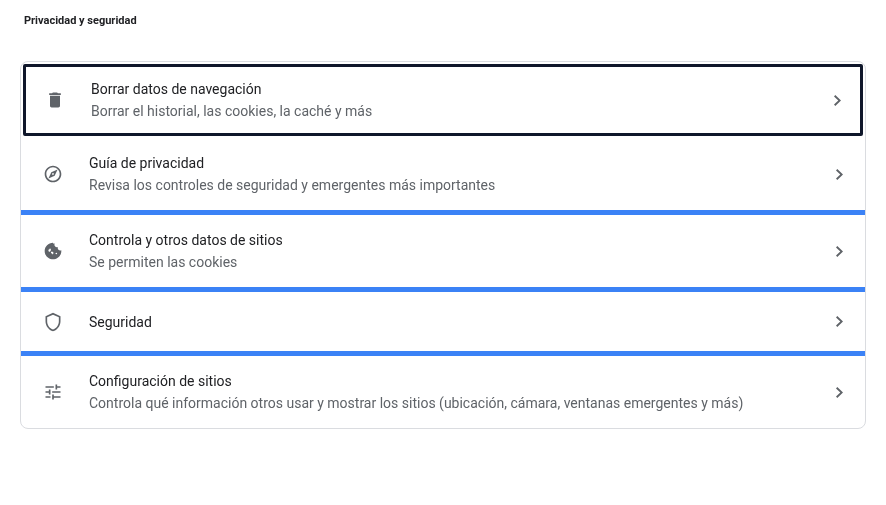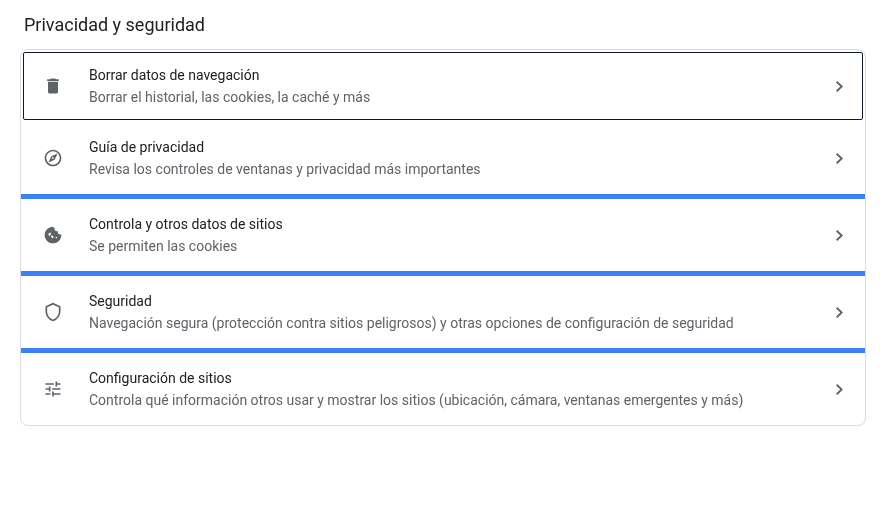--- a/index.html
+++ b/index.html
@@ -8,24 +8,24 @@
       box-sizing: border-box;
     }
     body {
       font-family: 'Segoe UI', Roboto, Arial, sans-serif;
       background: #fff;
       width: 886px;
       height: 505px;
       padding: 14px 20px 0 20px;
     }
     .section-title {
-      font-size: 18px;
+      font-size: 11px;
       color: #202124;
-      font-weight: 400;
-      margin-bottom: 14px;
+      font-weight: 700;
+      margin-bottom: 34px;
       padding-left: 4px;
     }
     .card {
       background: #fff;
       border: 1px solid #dadce0;
       border-radius: 8px;
       overflow: hidden;
     }
     .row {
       display: flex;
@@ -33,21 +33,21 @@
       padding: 14px 20px 14px 12px;
       border-bottom: 5px solid #3b82f6;
       cursor: pointer;
       min-height: 64px;
     }
     .row:last-child {
       border-bottom: none;
       align-items: center;
     }
     .row.highlighted {
-      border: 1px solid #0f172a;
+      border: 3px solid #0f172a;
       border-radius: 2px;
       margin: 2px;
       padding: 11px 17px 11px 9px;
     }
     .icon-slot {
       width: 40px;
       min-width: 40px;
       display: flex;
       align-items: center;
       justify-content: center;
@@ -114,21 +114,21 @@
   </div>
 
   <div class="row">
     <div class="icon-slot">
       <svg viewBox="0 0 24 24">
           <path d="M12 2C6.48 2 2 6.48 2 12s4.48 10 10 10 10-4.48 10-10S17.52 2 12 2zm0 18c-4.41 0-8-3.59-8-8s3.59-8 8-8 8 3.59 8 8-3.59 8-8 8zM6.5 17.5l7.51-3.49L17.5 6.5 9.99 9.99 6.5 17.5zM12 10.9c.61 0 1.1.49 1.1 1.1s-.49 1.1-1.1 1.1-1.1-.49-1.1-1.1.49-1.1 1.1-1.1z"></path>
         </svg>
     </div>
     <div class="text-block">
       <div class="row-title">Guía de privacidad</div>
-      <div class="row-desc">Revisa los controles de ventanas y privacidad más importantes</div>
+      <div class="row-desc">Revisa los controles de seguridad y emergentes más importantes</div>
     </div>
     <div class="arrow">
       <svg viewBox="0 0 7 11">
           <path d="M0 9.6L1.3 11 7 5.5 1.3 0 0 1.4 4.3 5.5z"></path>
         </svg>
     </div>
   </div>
 
   <div class="row">
     <div class="icon-slot">
@@ -149,21 +149,20 @@
 
   <div class="row">
     <div class="icon-slot">
       <svg viewBox="0 0 24 24">
           <path d="M12 1L3 5v6c0 5.55 3.84 10.74 9 12 5.16-1.26 9-6.45 9-12V5l-9-4zm0 2.18l7 3.12v4.7c0 4.52-2.98 8.69-7 9.93V3.18zM5 9.99V6.3l7-3.12v17.75C7.98 19.69 5 15.51 5 11V9.99z" fill="none" stroke="#5f6368" stroke-width="0"></path>
           <path d="M12 1L3 5v6c0 5.55 3.84 10.74 9 12 5.16-1.26 9-6.45 9-12V5l-9-4zm7 10c0 4.52-2.98 8.69-7 9.93C7.98 19.69 5 15.52 5 11V6.3l7-3.11 7 3.11V11z"></path>
         </svg>
     </div>
     <div class="text-block">
       <div class="row-title">Seguridad</div>
-      <div class="row-desc">Navegación segura (protección contra sitios peligrosos) y otras opciones de configuración de seguridad</div>
     </div>
     <div class="arrow">
       <svg viewBox="0 0 7 11">
           <path d="M0 9.6L1.3 11 7 5.5 1.3 0 0 1.4 4.3 5.5z"></path>
         </svg>
     </div>
   </div>
 
   <div class="row">
     <div class="icon-slot">

